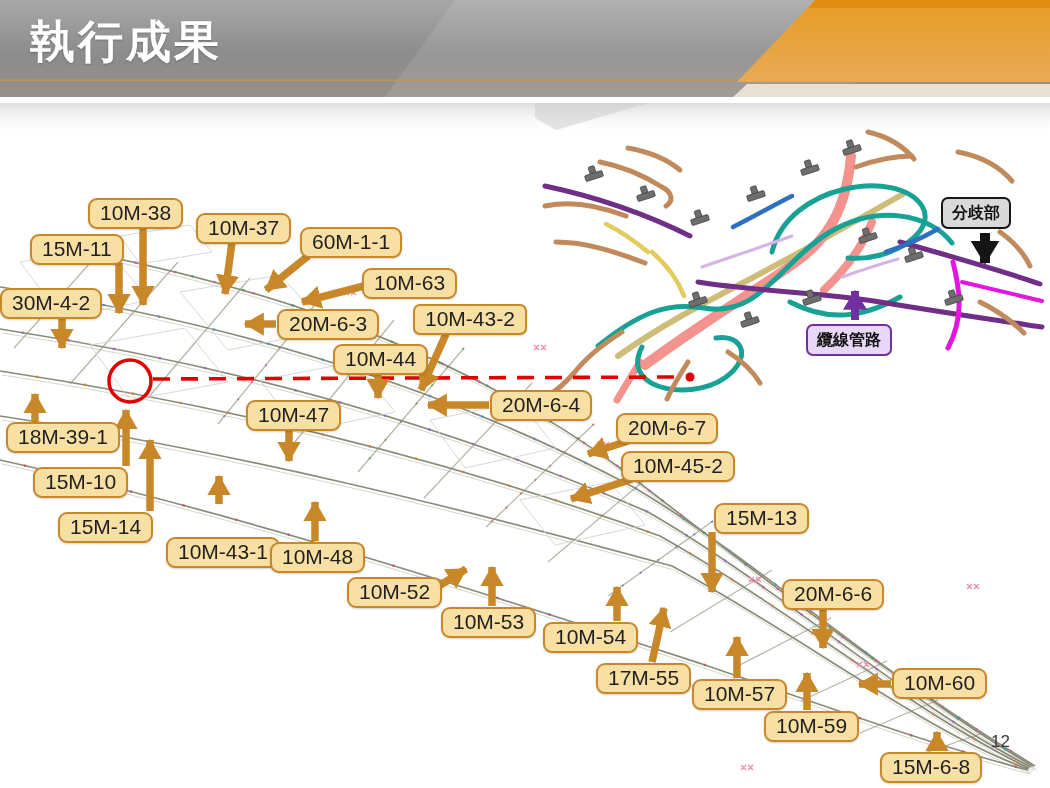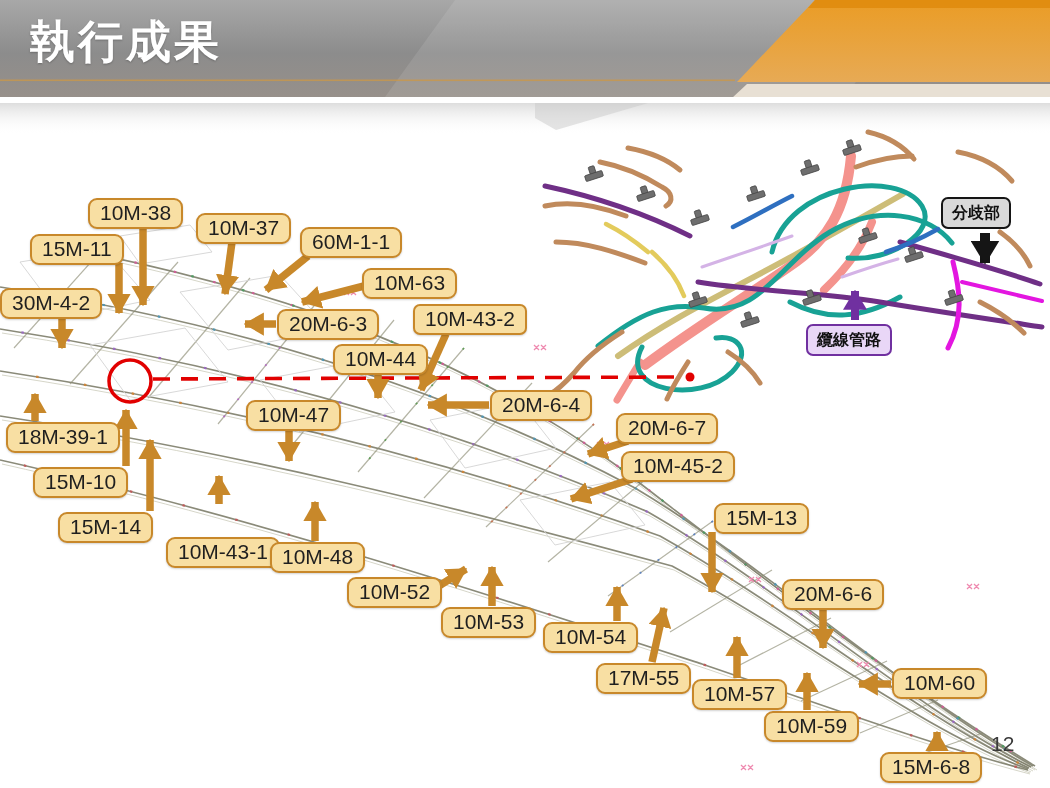--- a/index.html
+++ b/index.html
@@ -4,21 +4,21 @@
 <style>
   html,body{margin:0;padding:0;background:#fff;}
   body{font-family:"Liberation Sans",sans-serif;}
   .slide{position:relative;width:1050px;height:788px;overflow:hidden;background:#fff;}
   .art{position:absolute;left:0;top:0;}
   .slide-title{
     position:absolute;left:30px;top:12px;font-size:45px;font-weight:700;color:#ffffff;
     letter-spacing:3px;text-shadow:0 1px 2px rgba(0,0,0,.25);
     font-family:"Liberation Sans",sans-serif;
   }
-  .page-number{position:absolute;left:991px;top:732px;font-size:21px;color:#3a3a3a;}
+  .page-number{position:absolute;left:991px;top:732px;font-size:17px;color:#3a3a3a;}
   .callout{
     position:absolute;background:var(--callout-fill,#F8DFA3);
     border:2.5px solid var(--callout-border,#C8882A);border-radius:9px;
     padding:1px 10px 2px 10px;font-size:21px;color:#1f1f1f;white-space:nowrap;
     box-shadow:0 1px 2px rgba(0,0,0,.18);line-height:24px;
   }
   .tag{position:absolute;font-weight:700;font-size:16px;padding:2px 9px;border-radius:7px;
        white-space:nowrap;line-height:24px;color:#111;}
   .tag-branch{background:var(--branch-fill,#D9D9D9);border:2.5px solid #151515;}
   .tag-cable{background:var(--cable-fill,#E9D7F7);border:2.5px solid var(--cable-border,#7030A0);}

